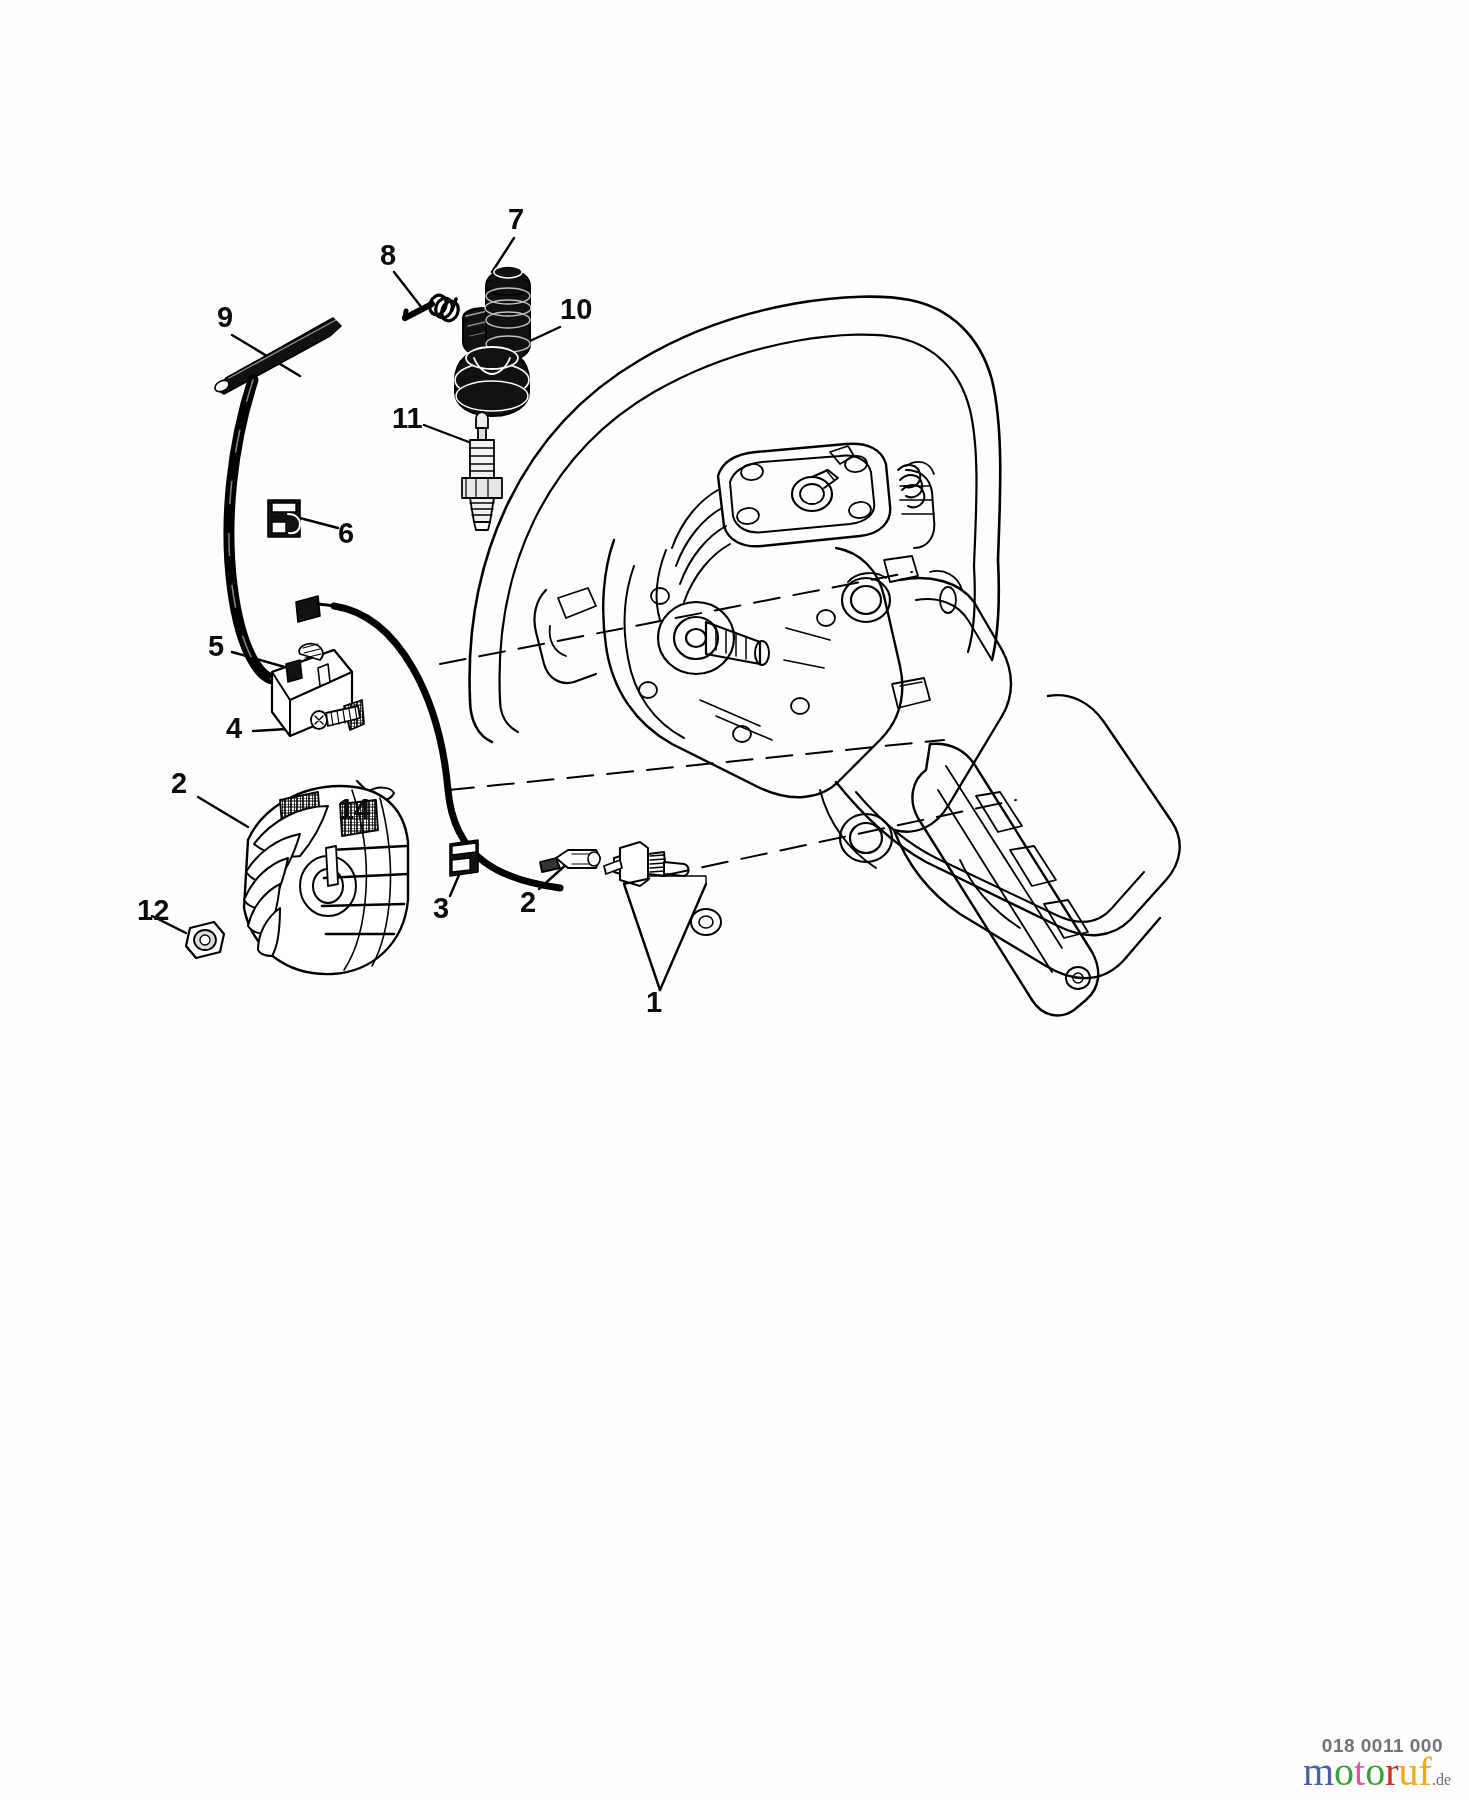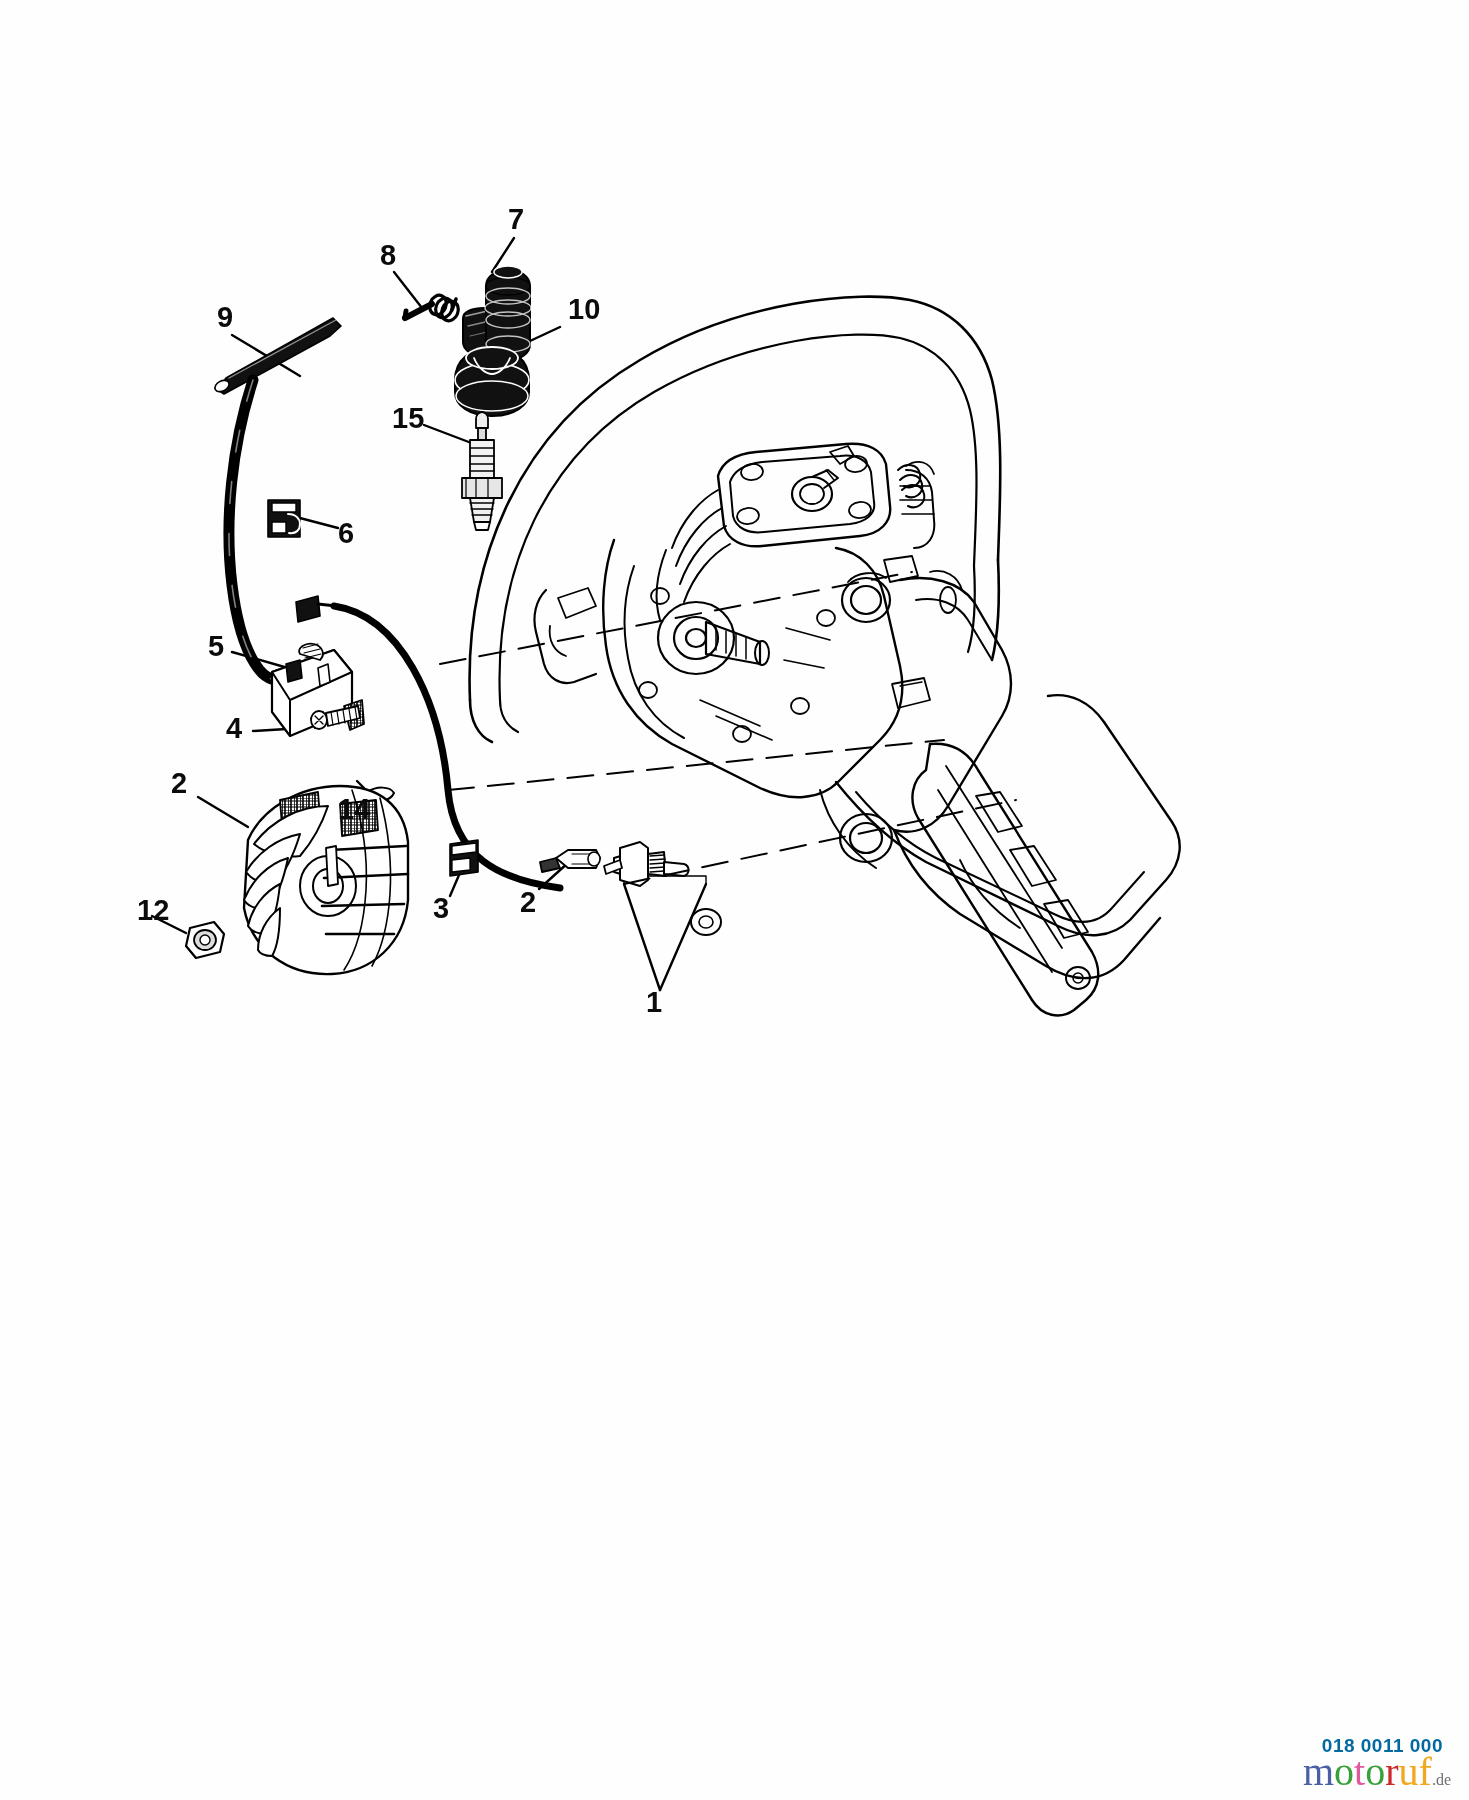--- a/index.html
+++ b/index.html
@@ -28,21 +28,21 @@
   #footer{
     position:absolute;
     right:18px;
     bottom:8px;
     text-align:right;
   }
   #partno{
     font-family:"Liberation Sans", sans-serif;
     font-weight:bold;
     font-size:19px;
-    color:#0369a1;
+    color:#737373;
     letter-spacing:0.5px;
     margin:0 8px 0 0;
     line-height:1;
   }
   #brand{
     font-family:"Liberation Serif", serif;
     font-size:40px;
     line-height:1;
     margin-top:-3px;
     white-space:nowrap;
@@ -444,22 +444,22 @@
           <path d="M784,660 L824,668"></path>
         </g>
       </g>
 
     </g>
   </svg>
 
   <div class="callout" style="left:217px;top:303px;">9</div>
   <div class="callout" style="left:380px;top:241px;">8</div>
   <div class="callout" style="left:508px;top:205px;">7</div>
-  <div class="callout" style="left:560px;top:295px;margin-left:8px;">10</div>
-  <div class="callout" style="left:392px;top:404px;">15</div>
+  <div class="callout" style="left:560px;top:295px;">10</div>
+  <div class="callout" style="left:392px;top:404px;">11</div>
   <div class="callout" style="left:338px;top:519px;">6</div>
   <div class="callout" style="left:208px;top:632px;">5</div>
   <div class="callout" style="left:226px;top:714px;">4</div>
   <div class="callout" style="left:171px;top:769px;">2</div>
   <div class="callout" style="left:338px;top:753px;margin-top:42px;">14</div>
   <div class="callout" style="left:137px;top:896px;">12</div>
   <div class="callout" style="left:433px;top:894px;">3</div>
   <div class="callout" style="left:520px;top:888px;">2</div>
   <div class="callout" style="left:646px;top:988px;">1</div>
 

